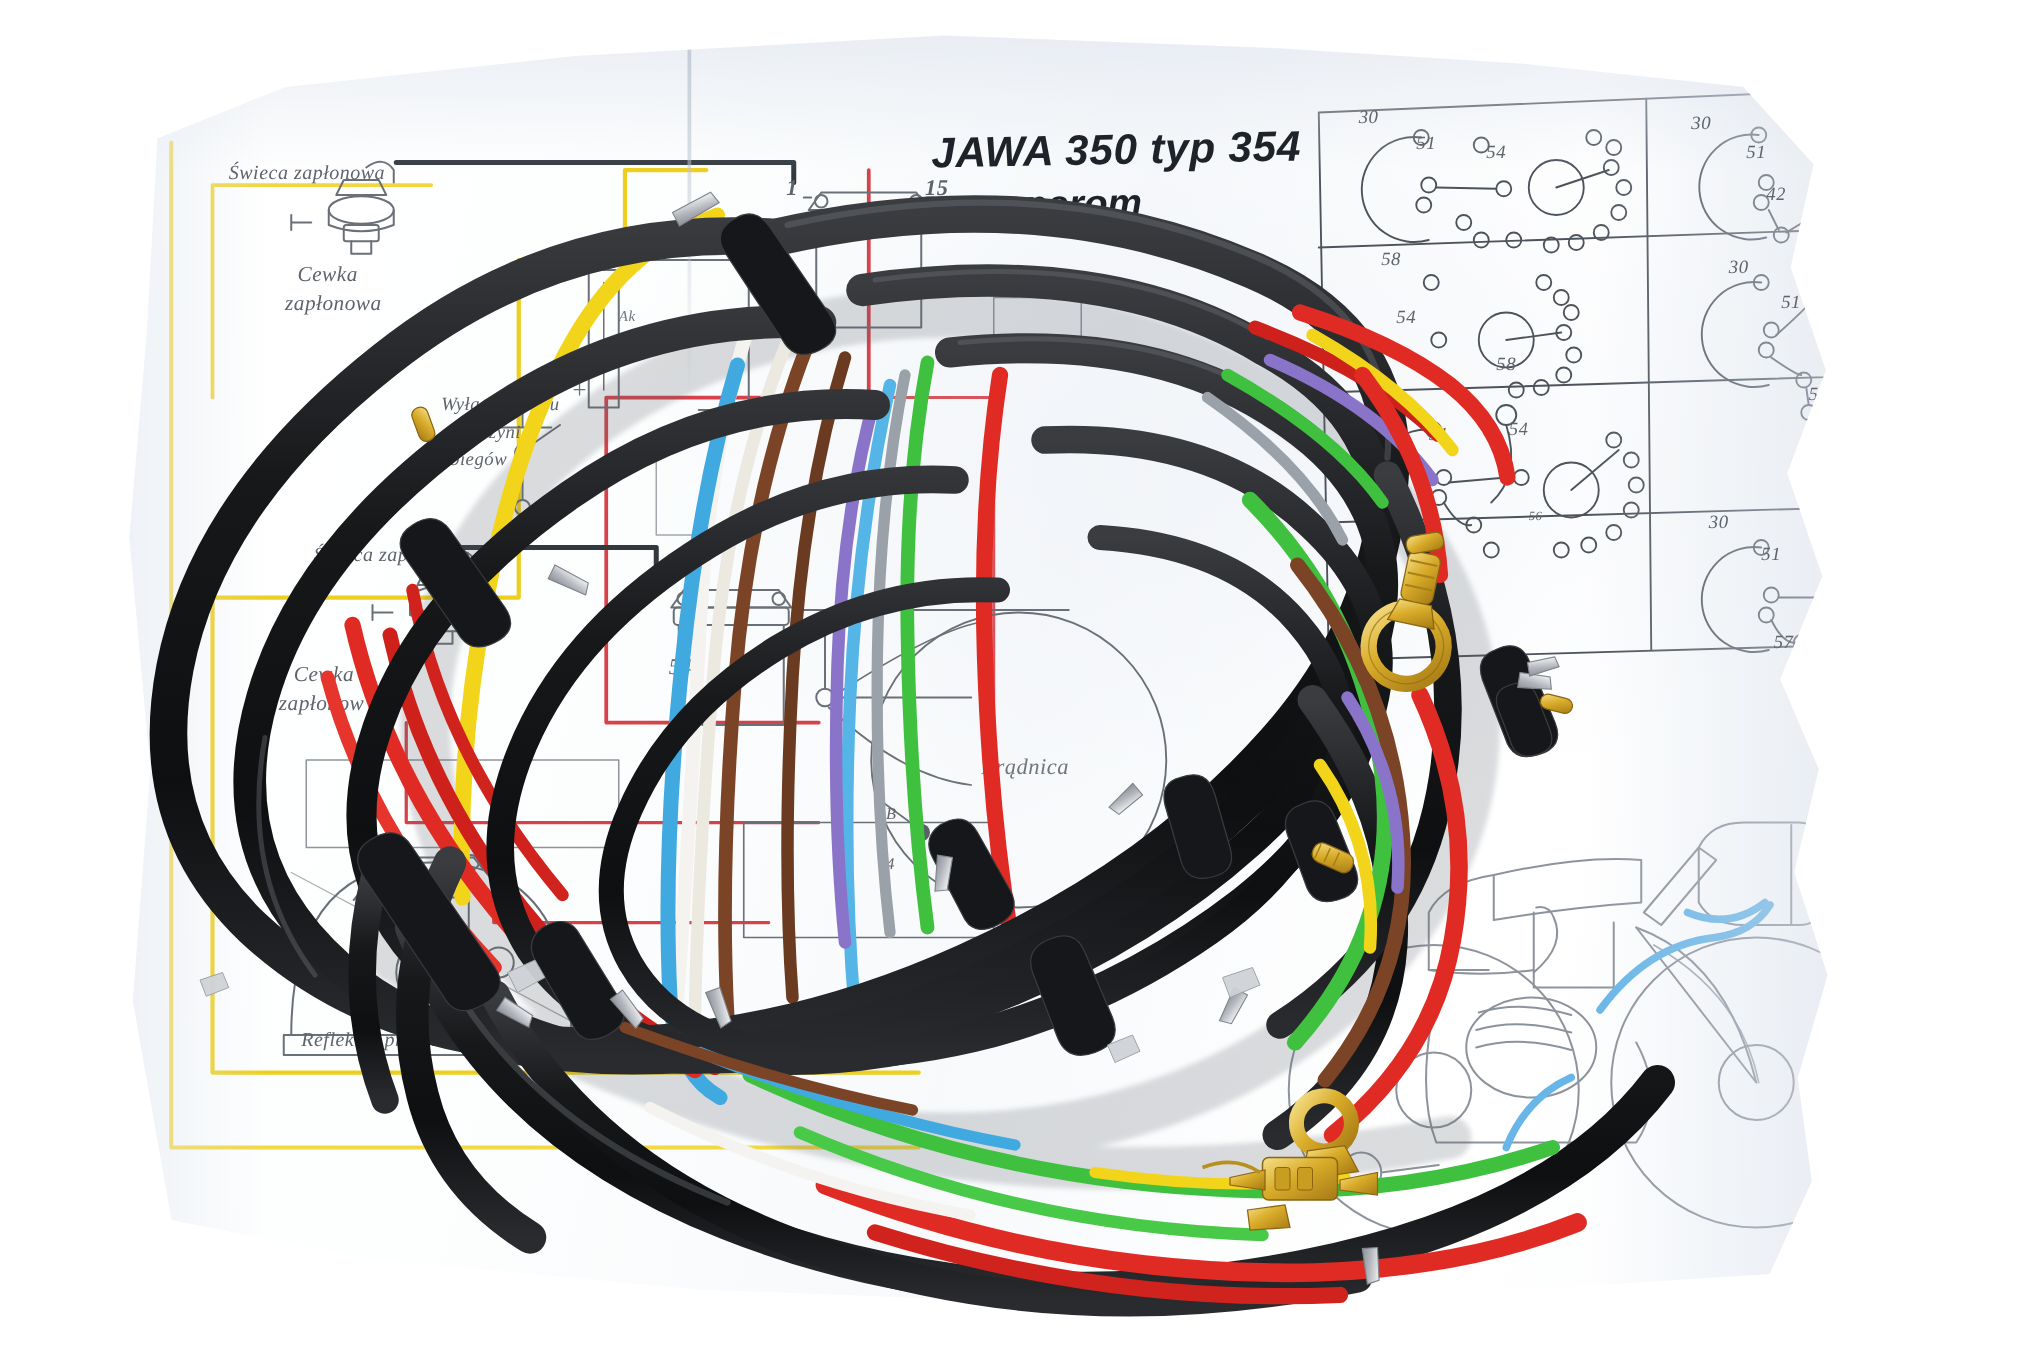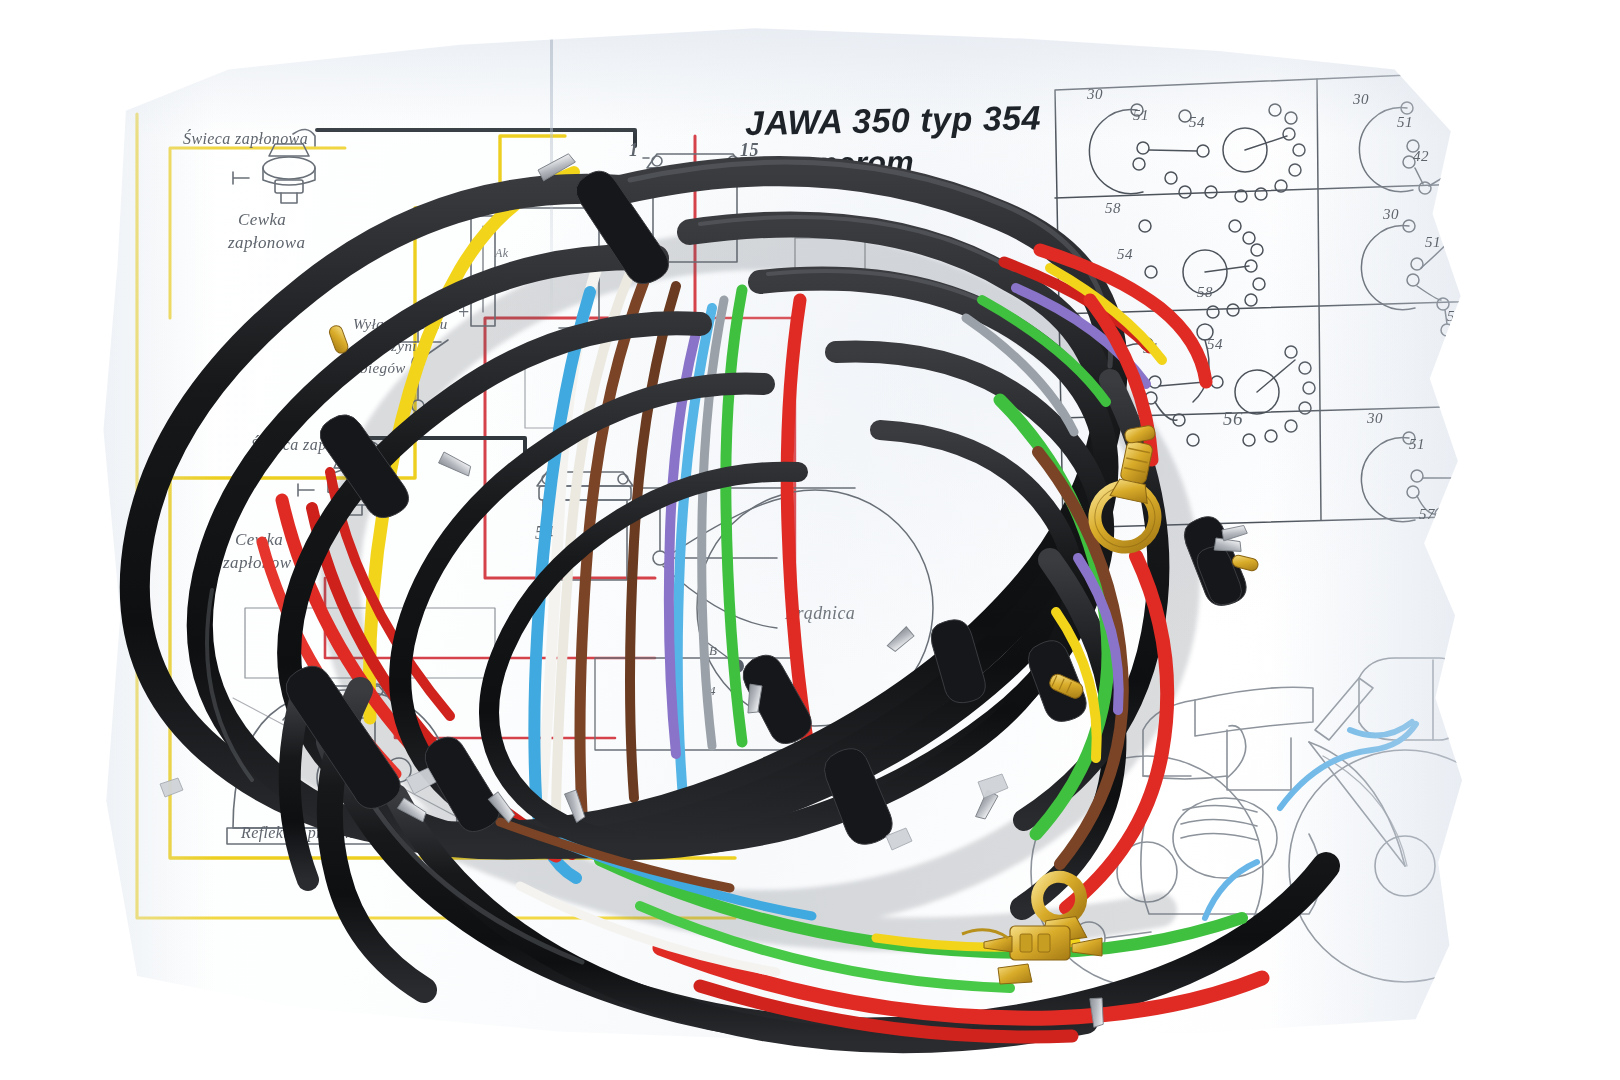--- a/index.html
+++ b/index.html
@@ -385,21 +385,21 @@
 
     <div class="plabel" style="left:1288px;top:188px;font-size:15px;">30</div>
     <div class="plabel" style="left:1330px;top:216px;font-size:15px;">51</div>
     <div class="plabel" style="left:1388px;top:148px;font-size:15px;">58</div>
     <div class="plabel" style="left:1352px;top:290px;font-size:15px;">57</div>
 
     <div class="plabel" style="left:1006px;top:298px;font-size:15px;">30</div>
     <div class="plabel" style="left:1048px;top:322px;font-size:15px;">51</div>
     <div class="plabel" style="left:1102px;top:266px;font-size:15px;">58</div>
     <div class="plabel" style="left:1112px;top:318px;font-size:15px;">54</div>
-    <div class="plabel" style="left:1128px;top:390px;font-size:19px;">56</div>
+    <div class="plabel" style="left:1128px;top:390px;font-size:10px;">56</div>
 
     <div class="plabel" style="left:1272px;top:392px;font-size:15px;">30</div>
     <div class="plabel" style="left:1314px;top:418px;font-size:15px;">51</div>
     <div class="plabel" style="left:1366px;top:360px;font-size:15px;">58</div>
     <div class="plabel" style="left:1374px;top:414px;font-size:15px;">54</div>
     <div class="plabel" style="left:1324px;top:488px;font-size:15px;">57</div>
   </div>
 
   <svg id="harness" viewBox="0 0 1620 1080">
     <defs>

